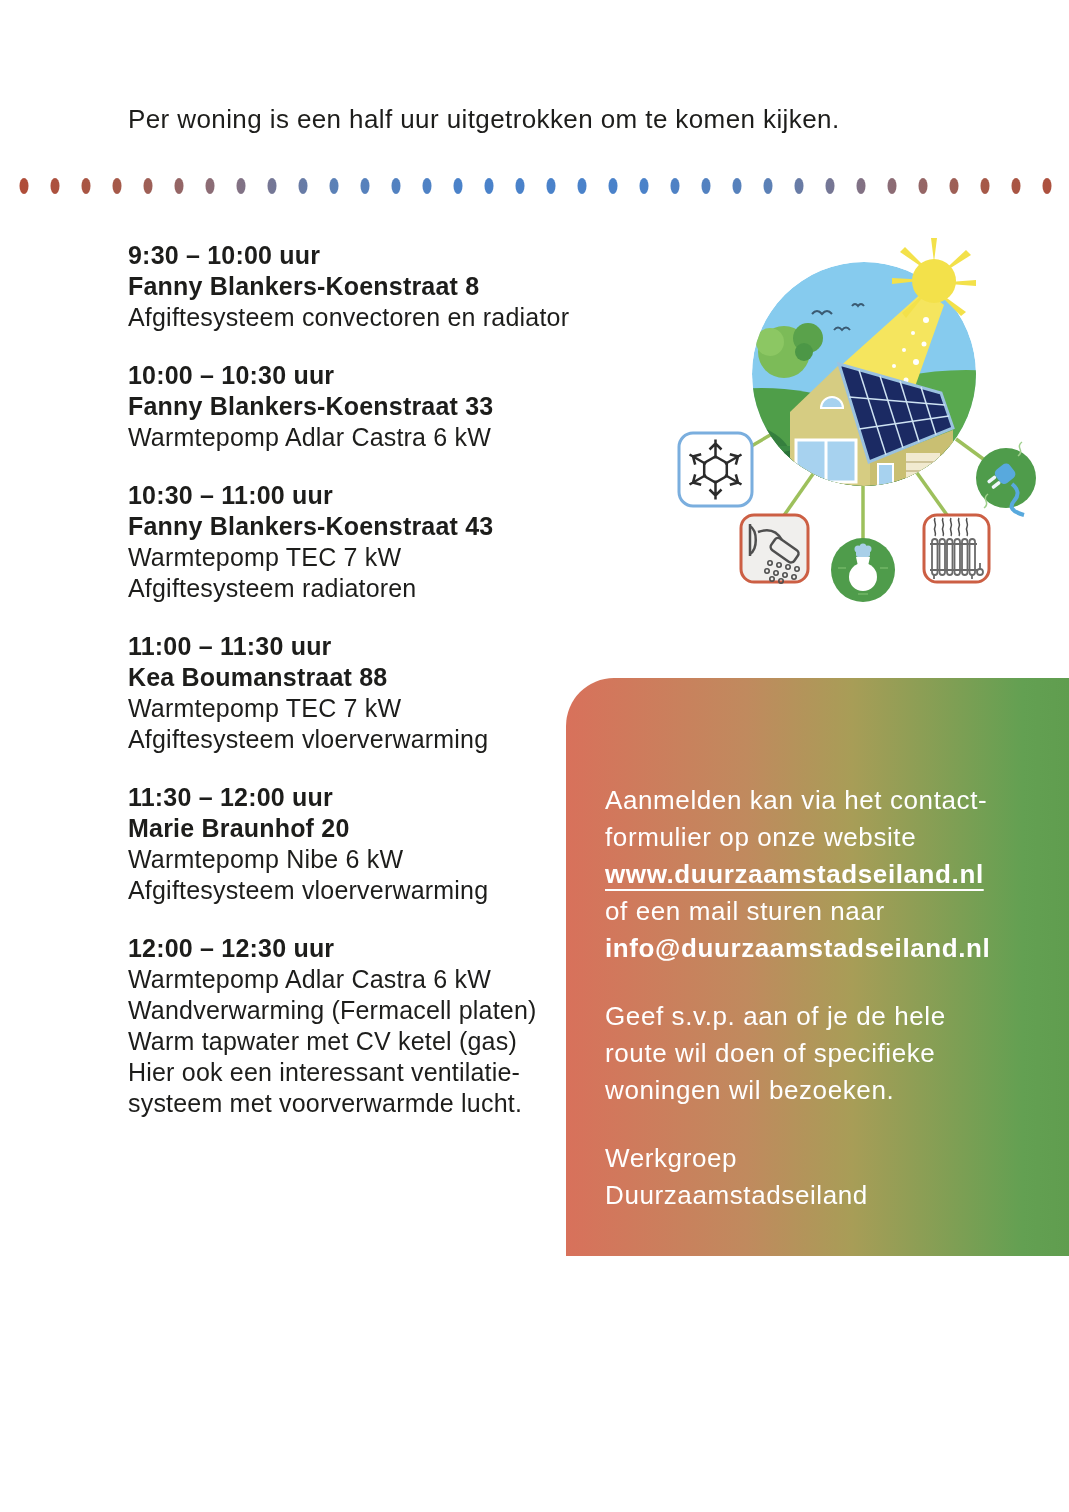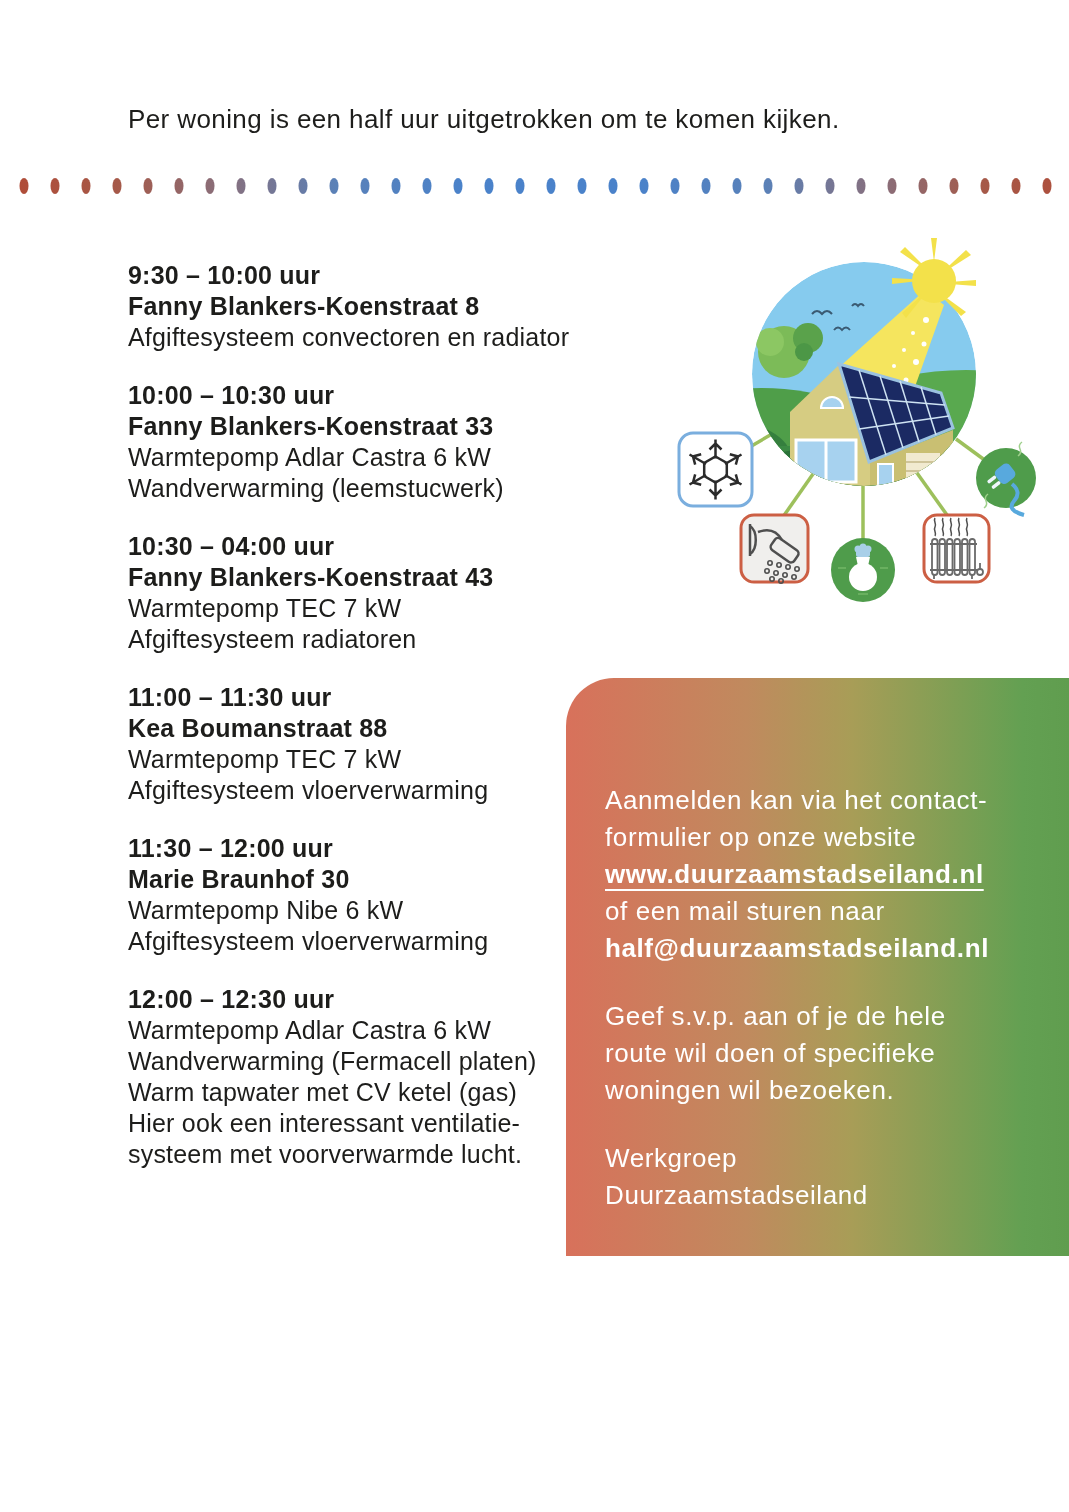--- a/index.html
+++ b/index.html
@@ -10,21 +10,21 @@
   }
   .intro{
     position:absolute;left:112px;top:104px;
     font-size:26px;letter-spacing:0.4px;color:#1d1d1b;white-space:nowrap;
   }
   .dots-row{position:absolute;display:block;}
   #dots-top{left:0;top:169px;width:1069px;height:34px;}
   #dots-bl{left:0;top:1279px;width:519px;height:28px;}
   #dots-wh{left:550px;top:1367px;width:519px;height:28px;}
   .schedule{
-    position:absolute;left:112px;top:260px;
+    position:absolute;left:112px;top:240px;
     font-size:25px;line-height:31px;letter-spacing:0.2px;white-space:nowrap;
   }
   .blk{margin:0 0 27px 0;}
   .blk .t,.blk .a{font-weight:bold;}
   .illu{position:absolute;left:650px;top:250px;width:400px;height:370px;overflow:visible;}
   .contact{
     position:absolute;left:550px;top:678px;right:0;bottom:0;
     border-top-left-radius:48px;
     background:linear-gradient(to right,#d8715b 0%,#c08a5e 35%,#a89d57 55%,#63a052 88%,#5f9c4e 100%);
     color:#ffffff;
@@ -104,37 +104,36 @@
   <div class="schedule">
     <div class="blk">
       <div class="t">9:30 – 10:00 uur</div>
       <div class="a">Fanny Blankers-Koenstraat 8</div>
       <div class="d">Afgiftesysteem convectoren en radiator</div>
     </div>
     <div class="blk">
       <div class="t">10:00 – 10:30 uur</div>
       <div class="a">Fanny Blankers-Koenstraat 33</div>
       <div class="d">Warmtepomp Adlar Castra 6 kW</div>
-      <div class="d">Wandverwarming (leemstucwerk)</div>
-    </div>
-    <div class="blk">
-      <div class="t">10:30 – 04:00 uur</div>
+    </div>
+    <div class="blk">
+      <div class="t">10:30 – 11:00 uur</div>
       <div class="a">Fanny Blankers-Koenstraat 43</div>
       <div class="d">Warmtepomp TEC 7 kW</div>
       <div class="d">Afgiftesysteem radiatoren</div>
     </div>
     <div class="blk">
       <div class="t">11:00 – 11:30 uur</div>
       <div class="a">Kea Boumanstraat 88</div>
       <div class="d">Warmtepomp TEC 7 kW</div>
       <div class="d">Afgiftesysteem vloerverwarming</div>
     </div>
     <div class="blk">
       <div class="t">11:30 – 12:00 uur</div>
-      <div class="a">Marie Braunhof 30</div>
+      <div class="a">Marie Braunhof 20</div>
       <div class="d">Warmtepomp Nibe 6 kW</div>
       <div class="d">Afgiftesysteem vloerverwarming</div>
     </div>
     <div class="blk">
       <div class="t">12:00 – 12:30 uur</div>
       <div class="d">Warmtepomp Adlar Castra 6 kW</div>
       <div class="d">Wandverwarming (Fermacell platen)</div>
       <div class="d">Warm tapwater met CV ketel (gas)</div>
       <div class="d">Hier ook een interessant ventilatie-</div>
       <div class="d">systeem met voorverwarmde lucht.</div>
@@ -341,21 +340,21 @@
       </g>
     </g>
   </svg>
 
   <div class="contact">
     <p>
       <span>Aanmelden kan via het contact-</span><br>
       <span>formulier op onze website</span><br>
       <span class="cb-link">www.duurzaamstadseiland.nl</span><br>
       <span>of een mail sturen naar</span><br>
-      <span class="cb-email">half@duurzaamstadseiland.nl</span>
+      <span class="cb-email">info@duurzaamstadseiland.nl</span>
     </p>
     <p>
       <span>Geef s.v.p. aan of je de hele</span><br>
       <span>route wil doen of specifieke</span><br>
       <span>woningen wil bezoeken.</span>
     </p>
     <p>
       <span>Werkgroep</span><br>
       <span>Duurzaamstadseiland</span>
     </p>

